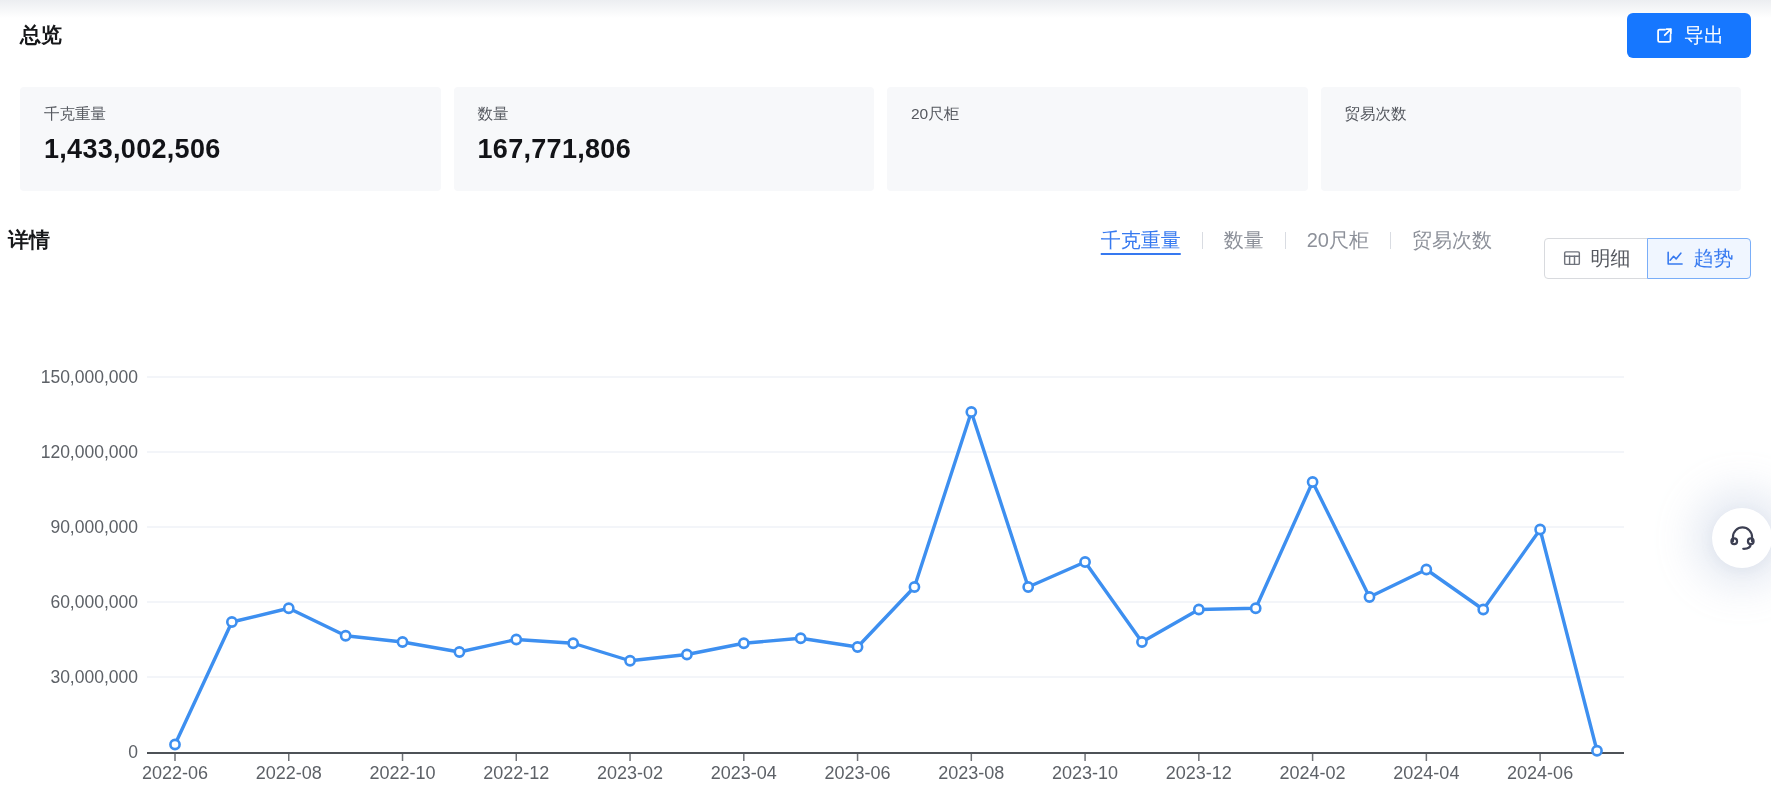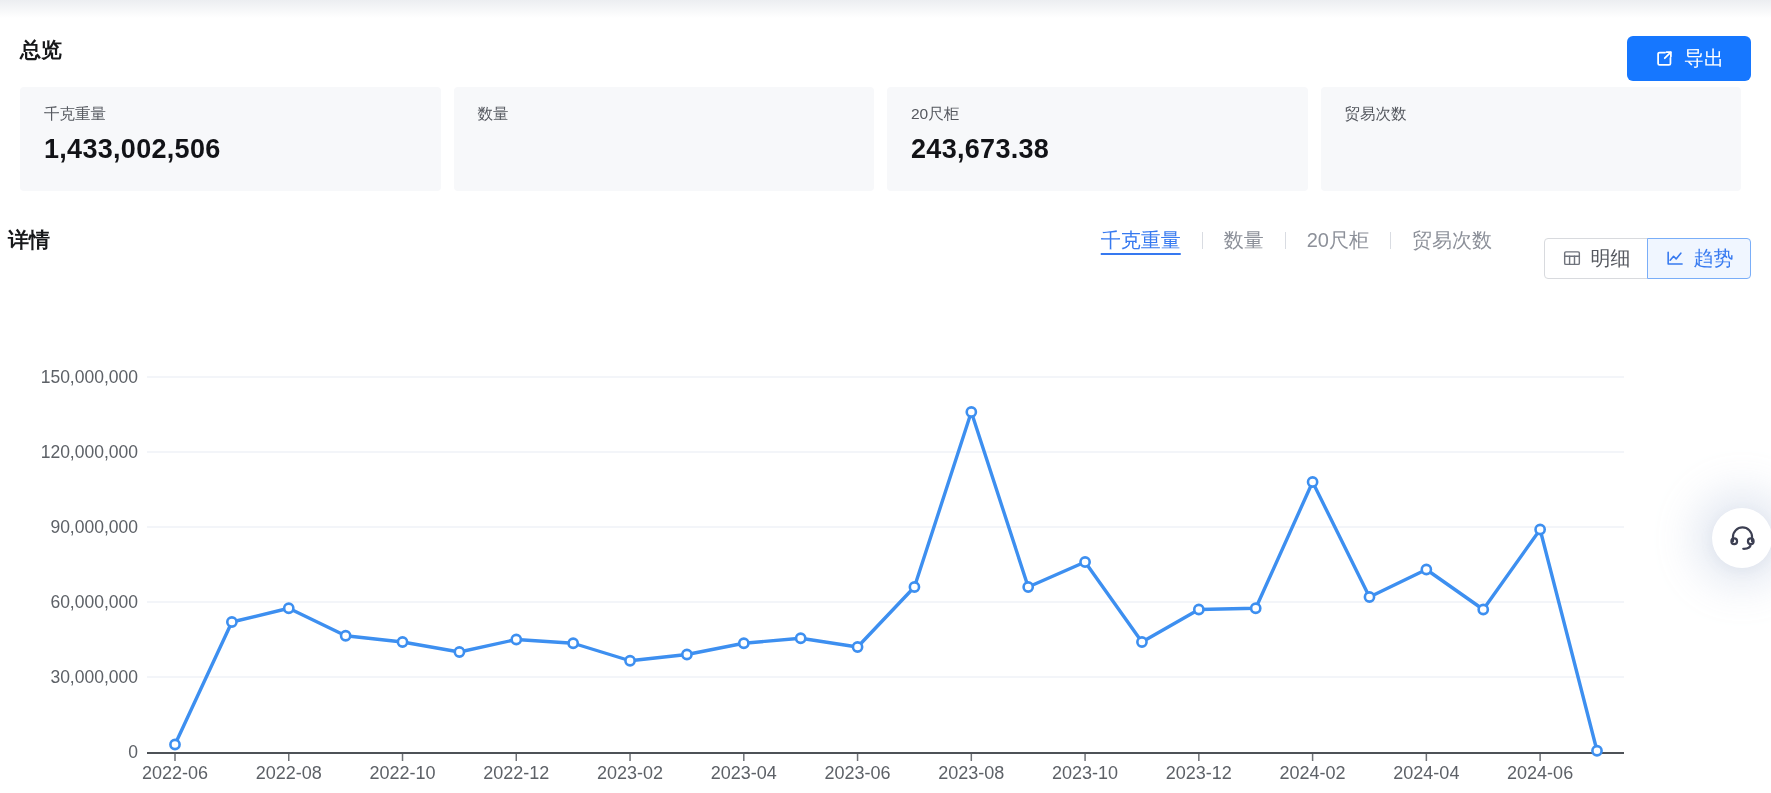--- a/index.html
+++ b/index.html
@@ -4,21 +4,21 @@
 <style>
   html,body{margin:0;padding:0;background:#fff;}
   .page{
     position:relative;width:1771px;height:793px;background:#ffffff;overflow:hidden;
     font-family:"Liberation Sans","DejaVu Sans",sans-serif;color:#17181a;
   }
   .top-fade{position:absolute;top:0;left:0;right:0;height:18px;
     background:linear-gradient(#eceef1,#ffffff);}
   
   .header{position:absolute;top:0;left:20px;right:20px;height:70px;
-    display:flex;justify-content:space-between;margin-top:36px;}
+    display:flex;align-items:center;justify-content:space-between;}
   .page-title{font-size:21px;font-weight:700;color:#17181a;}
   .export-btn{display:inline-flex;align-items:center;justify-content:center;gap:9px;
     height:45px;min-width:110px;padding:0 27px;border:none;border-radius:6px;
     background:#1677ff;color:#fff;font-size:20px;cursor:pointer;
     font-family:inherit;}
   .export-btn svg{display:block;}
   
   .cards{position:absolute;top:87px;left:20px;right:30px;display:flex;gap:13px;}
   .card{flex:1;height:104px;background:#f7f8fa;border-radius:4px;
     padding:17px 24px;box-sizing:border-box;}
@@ -70,24 +70,24 @@
     </button>
   </div>
 
   <div class="cards">
     <div class="card">
       <div class="card-label">千克重量</div>
       <div class="card-value">1,433,002,506</div>
     </div>
     <div class="card">
       <div class="card-label">数量</div>
+      <div class="card-value">167,771,806</div>
     </div>
     <div class="card">
       <div class="card-label">20尺柜</div>
-      <div class="card-value">243,673.38</div>
     </div>
     <div class="card">
       <div class="card-label">贸易次数</div>
     </div>
   </div>
 
   <div class="details-row">
     <div class="section-title">详情</div>
     <div class="details-right">
       <div class="metric-tabs">

